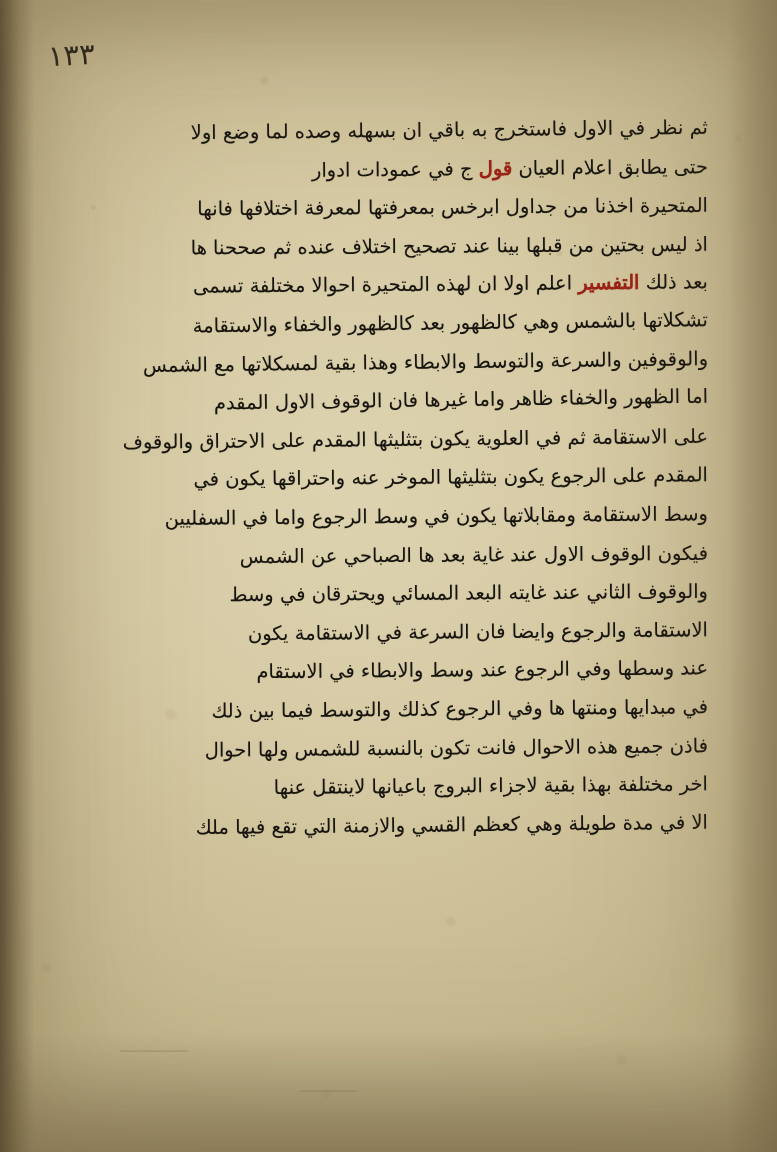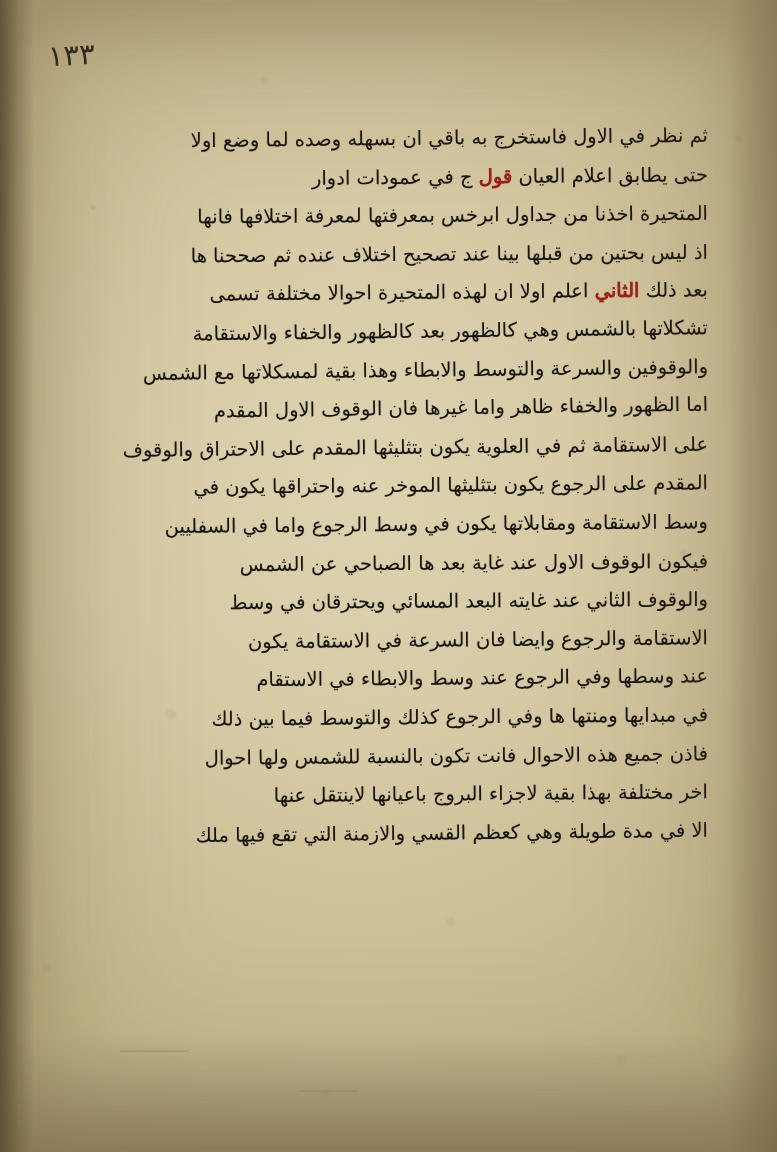--- a/index.html
+++ b/index.html
@@ -82,21 +82,21 @@
     font-size: 29px;
     color: #1d1a14;
     letter-spacing: 1px;
     transform: rotate(-3deg);
   }
 
   
   #textblock {
     position: absolute;
     left: 78px;
-    top: 120px;
+    top: 112px;
     width: 630px;
     direction: rtl;
     text-align: justify;
     color: #16130d;
   }
 
   .line {
     position: relative;
     font-family: "DejaVu Sans", sans-serif;
     font-size: 19.5px;
@@ -153,21 +153,21 @@
     <div class="line" style="transform:rotate(-0.4deg);">
       <span>المتحيرة اخذنا من جداول ابرخس بمعرفتها لمعرفة اختلافها فانها</span>
     </div>
 
     <div class="line" style="transform:rotate(-0.4deg);">
       <span>اذ ليس بحتين من قبلها بينا عند تصحيح اختلاف عنده ثم صححنا ها</span>
     </div>
 
     <div class="line" style="transform:rotate(-0.5deg);">
       <span>بعد ذلك</span>
-      <span class="rubric">الثاني</span>
+      <span class="rubric">التفسير</span>
       <span>اعلم اولا ان لهذه المتحيرة احوالا مختلفة تسمى</span>
     </div>
 
     <div class="line sp" style="transform:rotate(-0.7deg);">
       <span>تشكلاتها بالشمس وهي كالظهور بعد كالظهور والخفاء والاستقامة</span>
     </div>
 
     <div class="line" style="transform:rotate(-0.7deg);">
       <span>والوقوفين والسرعة والتوسط والابطاء وهذا بقية لمسكلاتها مع الشمس</span>
     </div>

